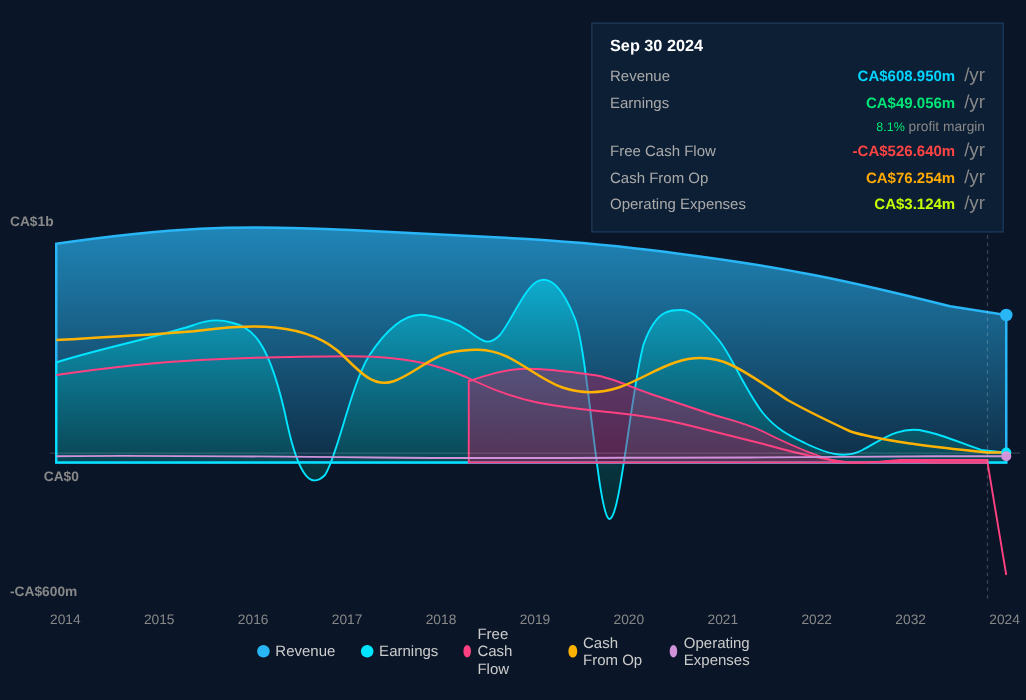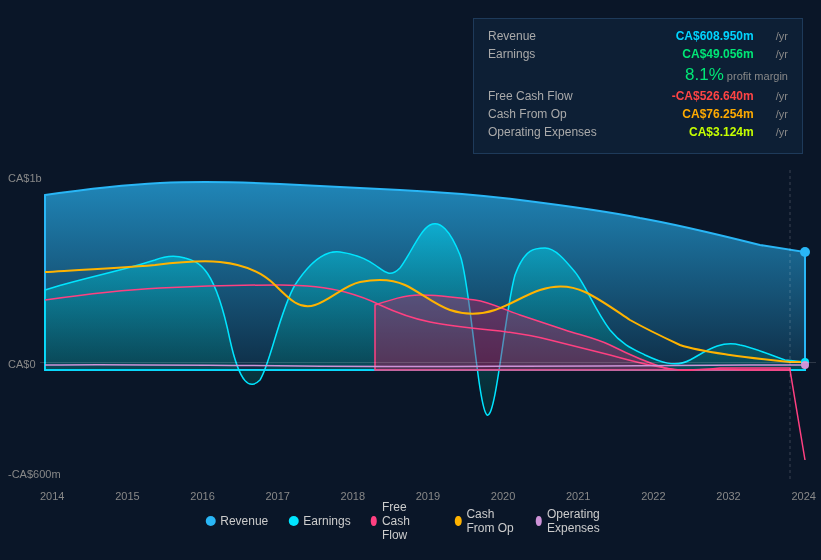--- a/index.html
+++ b/index.html
@@ -42,45 +42,46 @@
       display: flex;
       justify-content: space-between;
       align-items: center;
       font-size: 12px;
       margin-bottom: 4px;
       color: #aaa;
     }
 
     .tooltip-row .label { color: #aaa; }
     .tooltip-row .value { font-weight: bold; }
-    .tooltip-row .unit { color: #888; font-size: 11px; margin-left: 19px; }
+    .tooltip-row .unit { color: #888; font-size: 15px; margin-left: 3px; }
 
     .cyan { color: #00d4ff; }
     .green { color: #00e676; }
     .red { color: #ff4444; }
     .orange { color: #ffaa00; text-align: center; }
     .yellow-green { color: #c6ff00; margin-left: 33px; }
 
     .profit-margin {
-      font-size: 17px;
+      font-size: 10px;
       color: #00e676;
       margin-left: 22px;
     }
     .profit-text { color: #888; font-size: 11px; }
 
     
     .y-label {
       position: absolute;
       font-size: 11px;
       color: #888;
       left: 8px;
+      font-weight: bold;
     }
 
     .y-top { top: 172px; }
-    .y-mid { top: 358px; }
+    .y-mid { top: 376px; margin-left: 27px; }
     .y-bot { top: 468px; }
 
     
     .zero-line {
       position: absolute;
       left: 40px;
       right: 5px;
       height: 1px;
       background: rgba(255,255,255,0.15);
       top: 362px;
@@ -269,20 +270,21 @@
     <span class="x-label">2018</span>
     <span class="x-label">2019</span>
     <span class="x-label">2020</span>
     <span class="x-label">2021</span>
     <span class="x-label">2022</span>
     <span class="x-label">2032</span>
     <span class="x-label">2024</span>
   </div>
 
   <div class="tooltip-panel">
+    <div class="tooltip-date">Sep 30 2024</div>
 
     <div class="tooltip-row">
       <span class="label">Revenue</span>
       <span><span class="value cyan">CA$608.950m</span><span class="unit"> /yr</span></span>
     </div>
 
     <div class="tooltip-row">
       <span class="label">Earnings</span>
       <span><span class="value green">CA$49.056m</span><span class="unit"> /yr</span></span>
     </div>

